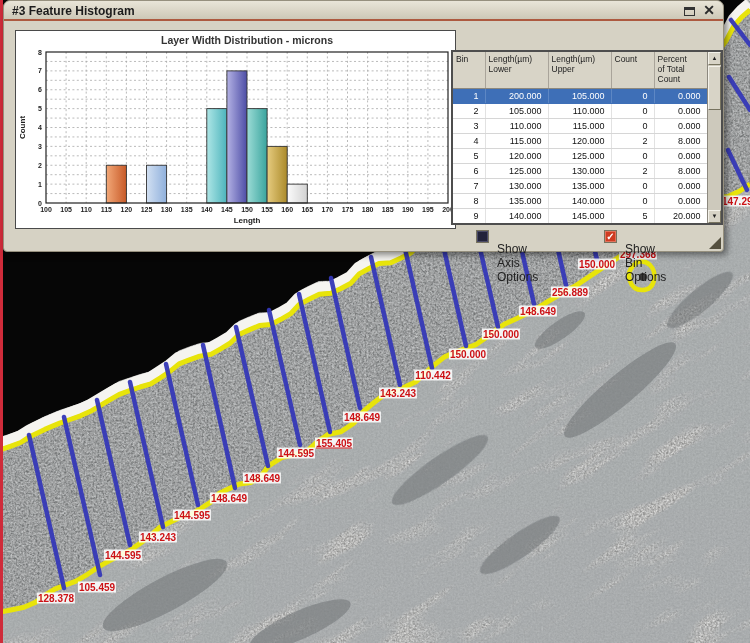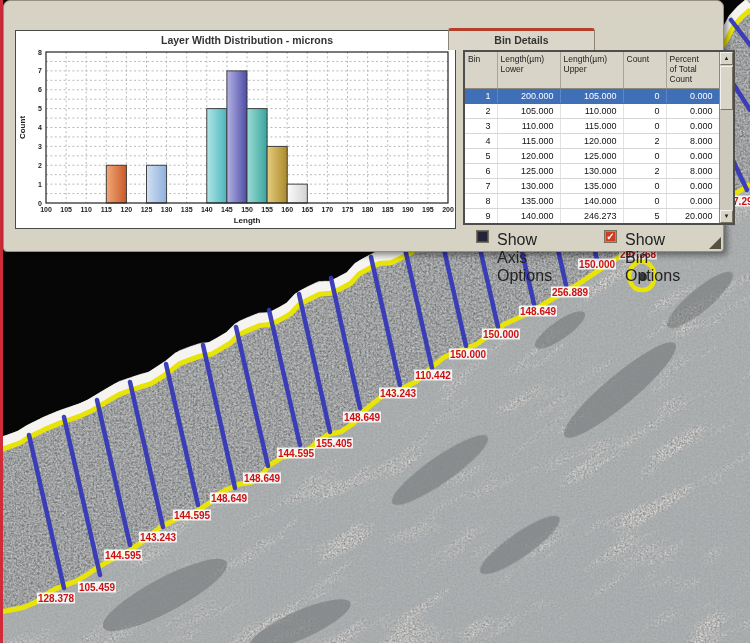--- a/index.html
+++ b/index.html
@@ -33,21 +33,21 @@
   #chart-svg .frame { fill:none; stroke:#222; stroke-width:1.2; }
 
   #tabs { position:absolute; left:444px; top:26px; height:23px; display:flex; align-items:flex-end; }
   .tab { text-align:center; font-size:10.5px; color:#333; }
   .tab.active { width:147px; height:22px; background:#dad6c9; border:1px solid #8a8576; border-bottom:none;
     border-top:3px solid #b5402a; border-radius:3px 3px 0 0; line-height:18px; font-weight:bold; }
   .tab.inactive { width:127px; height:19px; background:#c3bfb2; border:1px solid #999486; border-bottom:none;
     border-radius:3px 3px 0 0; line-height:18px; }
 
   #table-box { position:absolute; left:447px; top:49px; width:272px; height:175px;
-    background:#fff; border:2px solid #4e4e4e; display:flex;margin-left:12px; }
+    background:#fff; border:2px solid #4e4e4e; display:flex; }
   #grid-wrap { flex:1 1 auto; overflow:hidden; }
   table.bins { border-collapse:collapse; table-layout:fixed; width:254px; }
   table.bins th { background:#d8d4c7; font-size:8.5px; font-weight:normal; color:#222; text-align:left;
     vertical-align:top; padding:2px 3px; border-right:1px solid #a9a49a; border-bottom:1px solid #8c887e;
     white-space:pre-line; height:36px; line-height:10px; }
   table.bins td { font-size:9px; color:#111; text-align:right; padding:0 6px 0 0; height:15px;
     border-right:1px solid #e2e2e2; border-bottom:1px solid #d6d6d6; overflow:hidden; }
   tr.selected td { background:#3e6fb7; color:#fff; border-right-color:#5d87c4; border-bottom-color:#3e6fb7; }
 
   #vscroll { flex:0 0 14px; background:#cdc9bc; border-left:1px solid #8c887e; position:relative; }
@@ -57,21 +57,21 @@
   #sbtn-up { top:0; }
   #sbtn-down { bottom:0; }
   #sthumb { position:absolute; left:0; top:14px; width:13px; height:44px; background:#d8d4c7;
     border:1px solid; border-color:#f4f2ea #77735f #77735f #f4f2ea; }
 
   .chk-row { position:absolute; top:229px; height:14px; z-index:11; }
   .chk { position:absolute; width:13px; height:13px; border:1px solid #77735f; }
   #chk-axis { left:472px; background:#23233a; box-shadow:inset 0 0 0 1px #4a4a66; }
   #chk-bin { left:600px; background:#cf3c21; color:#fff; font-size:10px; font-weight:bold;
     text-align:center; line-height:12px; box-shadow:inset 0 0 0 1px #e2735c; }
-  .chk-label { position:absolute; top:1px; font-size:16px; color:#222; }
+  .chk-label { position:absolute; top:12px; font-size:12px; color:#222; }
   #lbl-axis { left:493px; }
   #lbl-bin { left:621px; }
 
   #grip { position:absolute; right:2px; bottom:2px; width:0; height:0;
     border-left:12px solid transparent; border-bottom:12px solid #55503f; }
 </style>
 </head>
 <body>
 
 <div id="scene">
@@ -153,34 +153,39 @@
 
   <div id="labels-layer">
       <div class="meas-label" style="left: 56px; top: 598px; color: rgb(204, 17, 21); text-align: center;">128.378</div>
       <div class="meas-label" style="left: 97px; top: 587px; color: rgb(204, 17, 21);">105.459</div>
       <div class="meas-label" style="left: 123px; top: 555px; color: rgb(204, 17, 21);">144.595</div>
       <div class="meas-label" style="left: 158px; top: 537px; color: rgb(204, 17, 21);">143.243</div>
       <div class="meas-label" style="left: 192px; top: 515px; color: rgb(204, 17, 21);">144.595</div>
       <div class="meas-label" style="left: 229px; top: 498px; color: rgb(204, 17, 21);">148.649</div>
       <div class="meas-label" style="left: 262px; top: 478px; color: rgb(204, 17, 21);">148.649</div>
       <div class="meas-label" style="left: 296px; top: 453px; color: rgb(204, 17, 21);">144.595</div>
-      <div class="meas-label" style="left: 334px; top: 443px; color: rgb(204, 17, 21);">155.405</div>
+      <div class="meas-label" style="left: 334px; top: 443px; color: rgb(204, 17, 21); text-decoration: underline;">155.405</div>
       <div class="meas-label" style="left: 362px; top: 417px; color: rgb(204, 17, 21);">148.649</div>
       <div class="meas-label" style="left: 398px; top: 393px; color: rgb(204, 17, 21);">143.243</div>
       <div class="meas-label" style="left: 433px; top: 375px; color: rgb(204, 17, 21);">110.442</div>
       <div class="meas-label" style="left: 468px; top: 354px; color: rgb(204, 17, 21);">150.000</div>
       <div class="meas-label" style="left: 501px; top: 334px; color: rgb(204, 17, 21);">150.000</div>
       <div class="meas-label" style="left: 538px; top: 311px; color: rgb(204, 17, 21);">148.649</div>
       <div class="meas-label" style="left: 570px; top: 292px; color: rgb(204, 17, 21);">256.889</div>
       <div class="meas-label" style="left: 597px; top: 264px; color: rgb(204, 17, 21);">150.000</div>
       <div class="meas-label" style="left: 638px; top: 254px; color: rgb(204, 17, 21);">297.368</div>
       <div class="meas-label" style="left: 740px; top: 201px; color: rgb(204, 17, 21);">147.297</div>
     </div>
 
   <div id="dialog">
+    <div id="titlebar">
+      <span id="title-text">#3 Feature Histogram</span>
+      <div id="btn-max"></div>
+      <span id="btn-close">✕</span>
+    </div>
 
     <div id="chart-panel">
       <svg id="chart-svg" width="439" height="197">
           <defs>
             <linearGradient id="barg0" x1="0" y1="0" x2="1" y2="0">
               <stop offset="0%" stop-color="#f2a878"></stop>
               <stop offset="100%" stop-color="#c85a28"></stop>
             </linearGradient>
             <linearGradient id="barg1" x1="0" y1="0" x2="1" y2="0">
               <stop offset="0%" stop-color="#d2e0f2"></stop>
@@ -280,21 +285,20 @@
           <rect x="251.10000000000002" y="115.375" width="20.099999999999966" height="56.625" fill="url(#barg5)" class="bar"></rect>
           <rect x="271.2" y="153.125" width="20.100000000000023" height="18.875" fill="url(#barg6)" class="bar"></rect>
           <rect x="30" y="21" width="402" height="151" class="frame"></rect>
           <text x="231" y="13" class="chart-title">Layer Width Distribution - microns</text>
           <text x="231" y="192" class="axis-title">Length</text>
           <text x="9" y="96.5" class="axis-title" transform="rotate(-90 9 96.5)">Count</text>
         </svg>
     </div>
 
     <div id="tabs">
-      <div class="tab active">Bin Details</div>
     </div>
 
     <div id="table-box">
       <div id="grid-wrap">
         <table class="bins">
           <colgroup>
               <col style="width:32px">
               <col style="width:63px">
               <col style="width:63px">
               <col style="width:43px">
@@ -366,21 +370,21 @@
               <tr>
                 <td>8</td>
                 <td>135.000</td>
                 <td>140.000</td>
                 <td>0</td>
                 <td>0.000</td>
               </tr>
               <tr>
                 <td>9</td>
                 <td>140.000</td>
-                <td>246.273</td>
+                <td>145.000</td>
                 <td>5</td>
                 <td>20.000</td>
               </tr>
             </tbody>
         </table>
       </div>
       <div id="vscroll">
         <div class="sbtn" id="sbtn-up">▲</div>
         <div id="sthumb"></div>
         <div class="sbtn" id="sbtn-down">▼</div>

